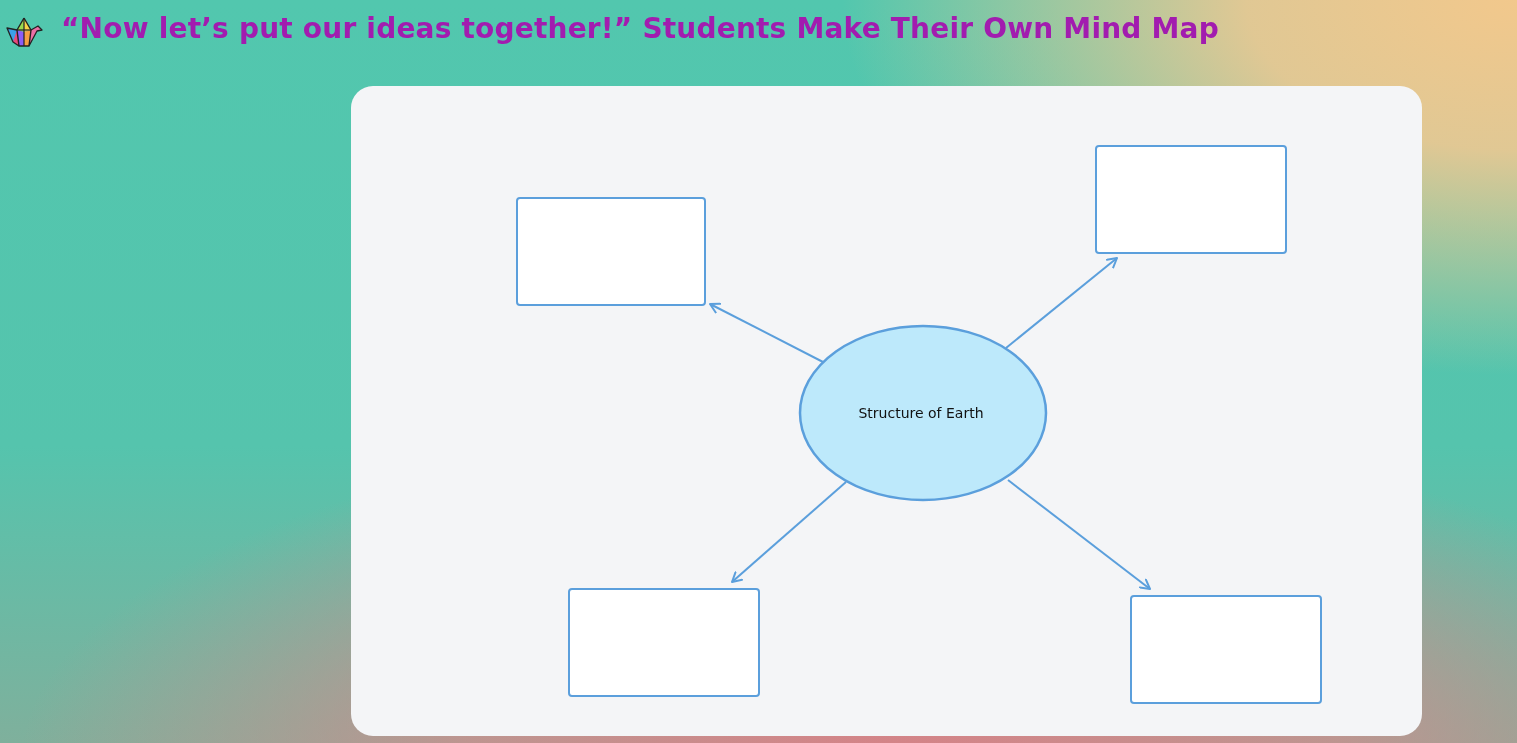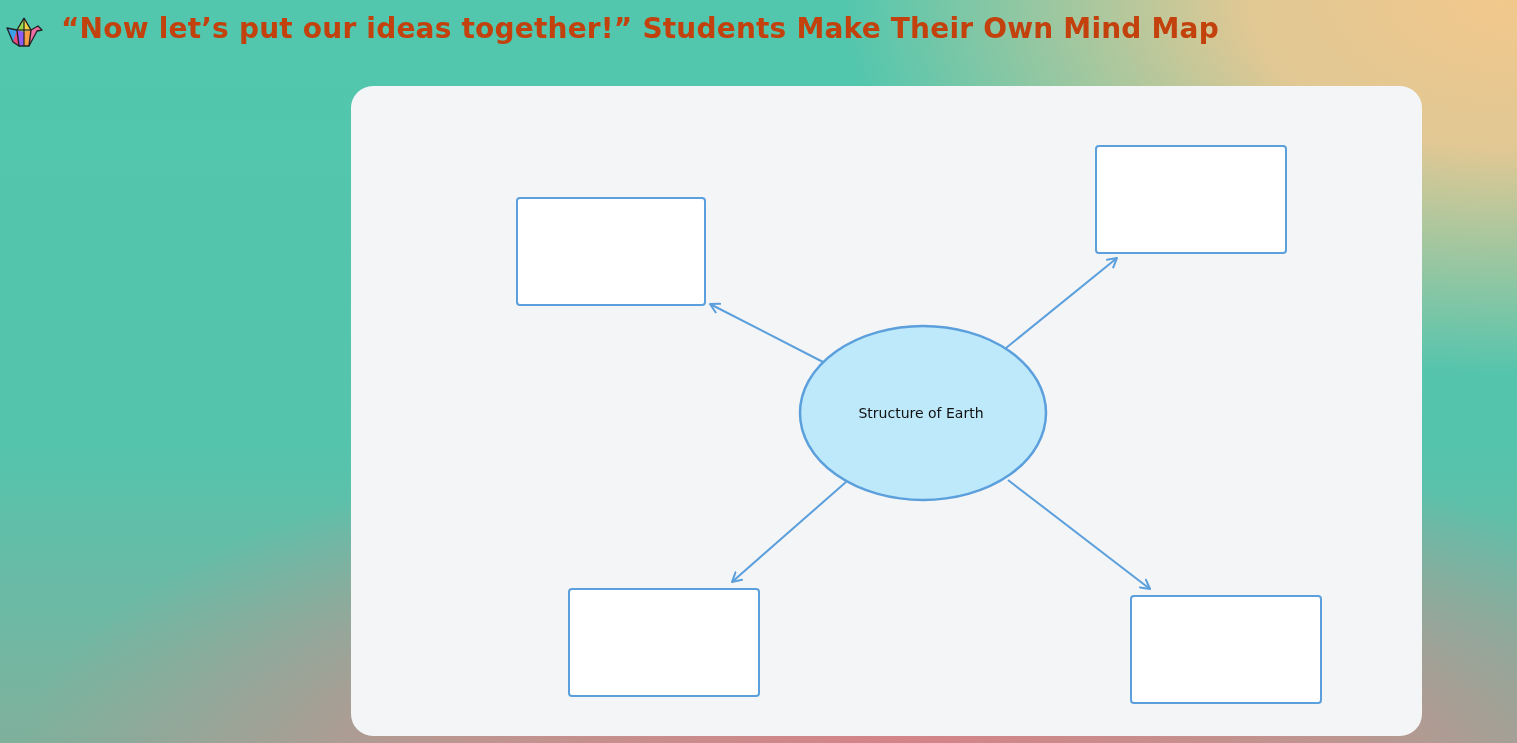--- a/index.html
+++ b/index.html
@@ -33,21 +33,21 @@
       height: 34px;
     }
     .title {
       position: absolute;
       left: 61px;
       top: 12px;
       font-family: "DejaVu Sans", sans-serif;
       font-weight: bold;
       font-size: 28px;
       letter-spacing: 0.2px;
-      color: #c2410c;
+      color: #a21caf;
       white-space: nowrap;
     }
     .canvas {
       position: absolute;
       left: 351px;
       top: 86px;
       width: 1071px;
       height: 650px;
       background: #f4f5f7;
       border-radius: 22px;

